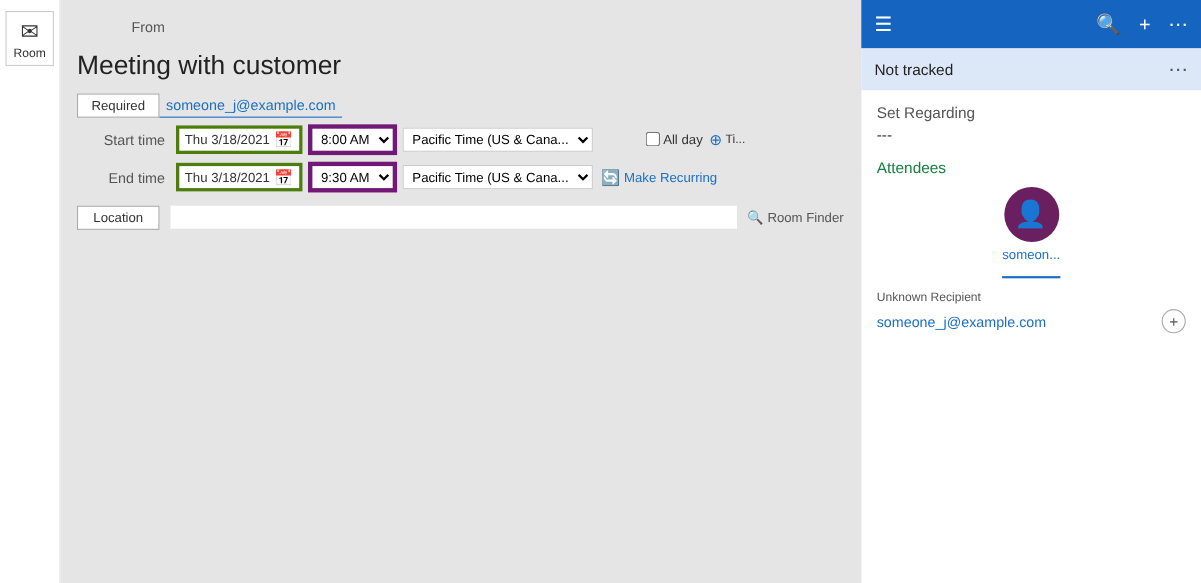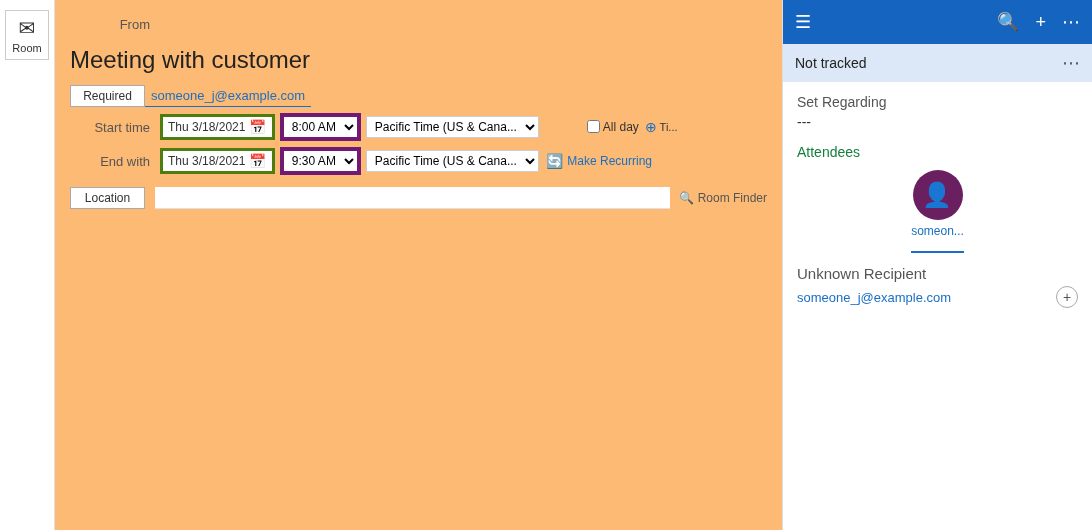--- a/index.html
+++ b/index.html
@@ -30,21 +30,21 @@
     }
     .send-icon { font-size: 20px; margin-bottom: 2px; }
 
     
     .compose-area {
       flex: 1;
       display: flex;
       flex-direction: column;
       padding: 10px 15px;
       overflow-y: auto;
-      background: #fdba74;
+      background: #e5e5e5;
     }
 
     
     .from-row {
       display: flex;
       align-items: center;
       margin-bottom: 8px;
       min-height: 28px;
     }
     .field-label {
@@ -284,21 +284,21 @@
     }
     .avatar-icon { font-size: 24px; color: #fff; }
     .attendee-name {
       font-size: 12px;
       color: #1a6fc4;
       border-bottom: 2px solid #1a6fc4;
       padding-bottom: 13px;
     }
     .unknown-recipient-section { margin-top: 4px; }
     .unknown-label {
-      font-size: 15px;
+      font-size: 11px;
       color: #555;
       margin-bottom: 4px;
     }
     .unknown-email-row {
       display: flex;
       align-items: center;
       justify-content: space-between;
     }
     .unknown-email {
       font-size: 13px;
@@ -359,21 +359,21 @@
     </select>
     <div class="allday-wrapper">
       <input type="checkbox" style="">
       <span>All day</span>
     </div>
     <span class="skype-icon">⊕</span>
     <span style="font-size:11px; margin-left:3px; color:#333;">Ti...</span>
   </div>
 
   <div class="time-row">
-    <span class="time-label">End with</span>
+    <span class="time-label">End time</span>
     <div class="date-input-wrapper">
       <span class="date-text">Thu 3/18/2021</span>
       <span class="cal-icon">📅</span>
     </div>
     <select class="time-select">
       <option>9:30 AM</option>
     </select>
     <select class="tz-select">
       <option>Pacific Time (US &amp; Cana...</option>
     </select>

